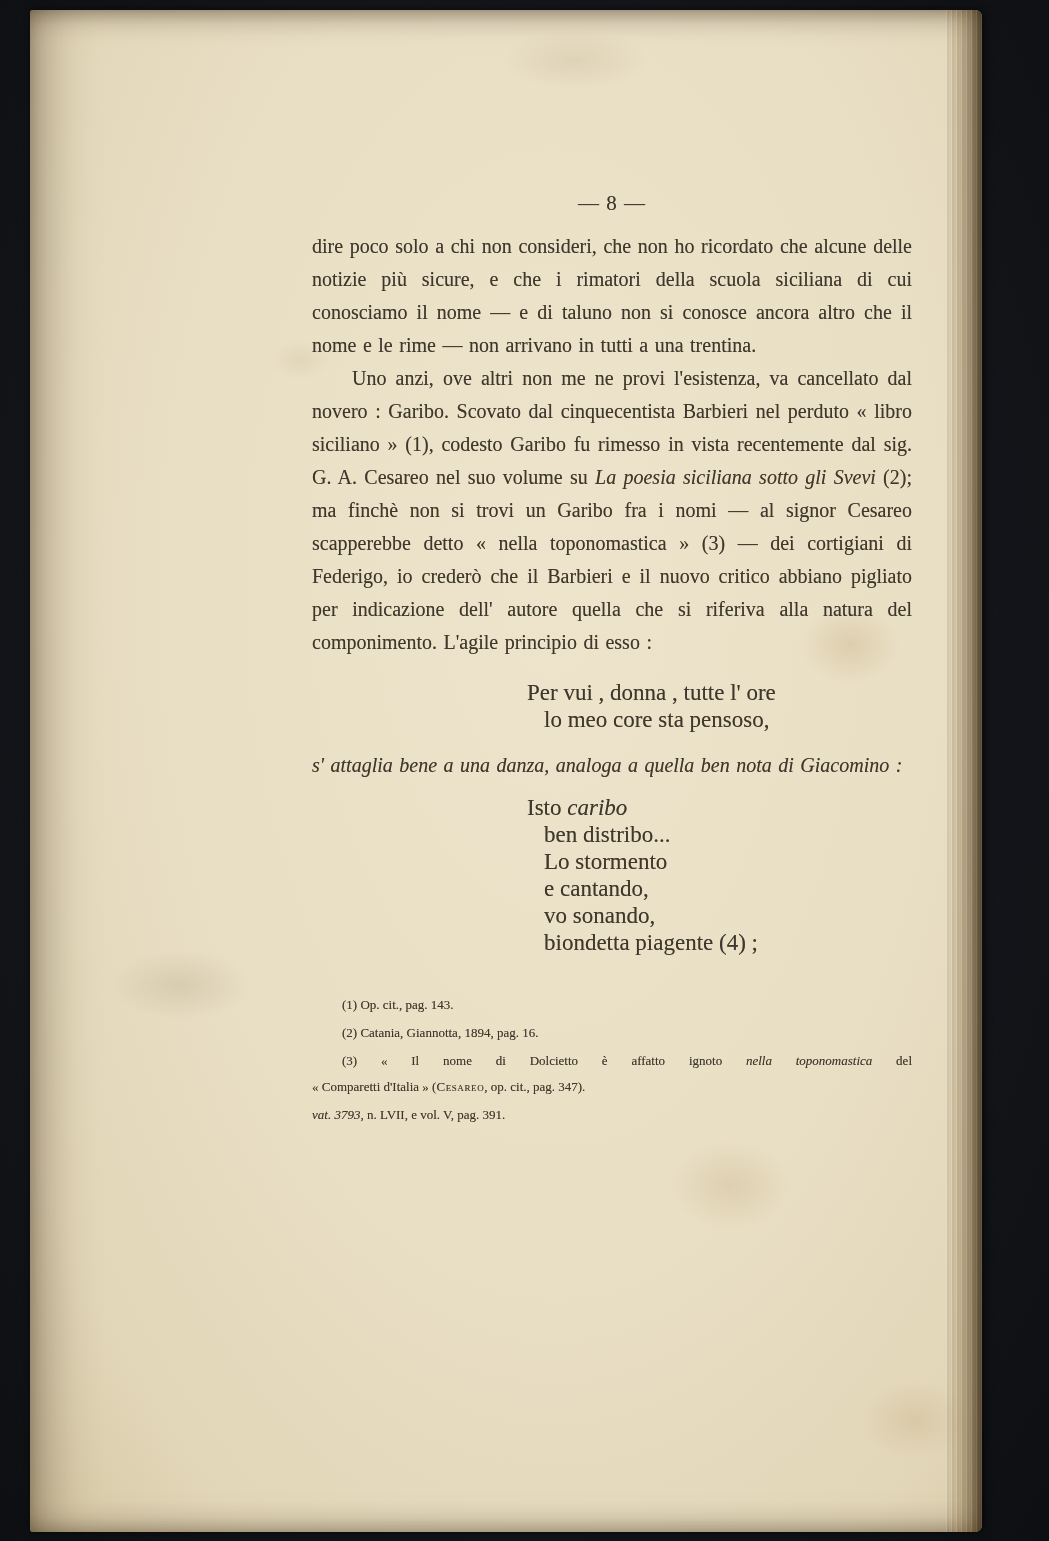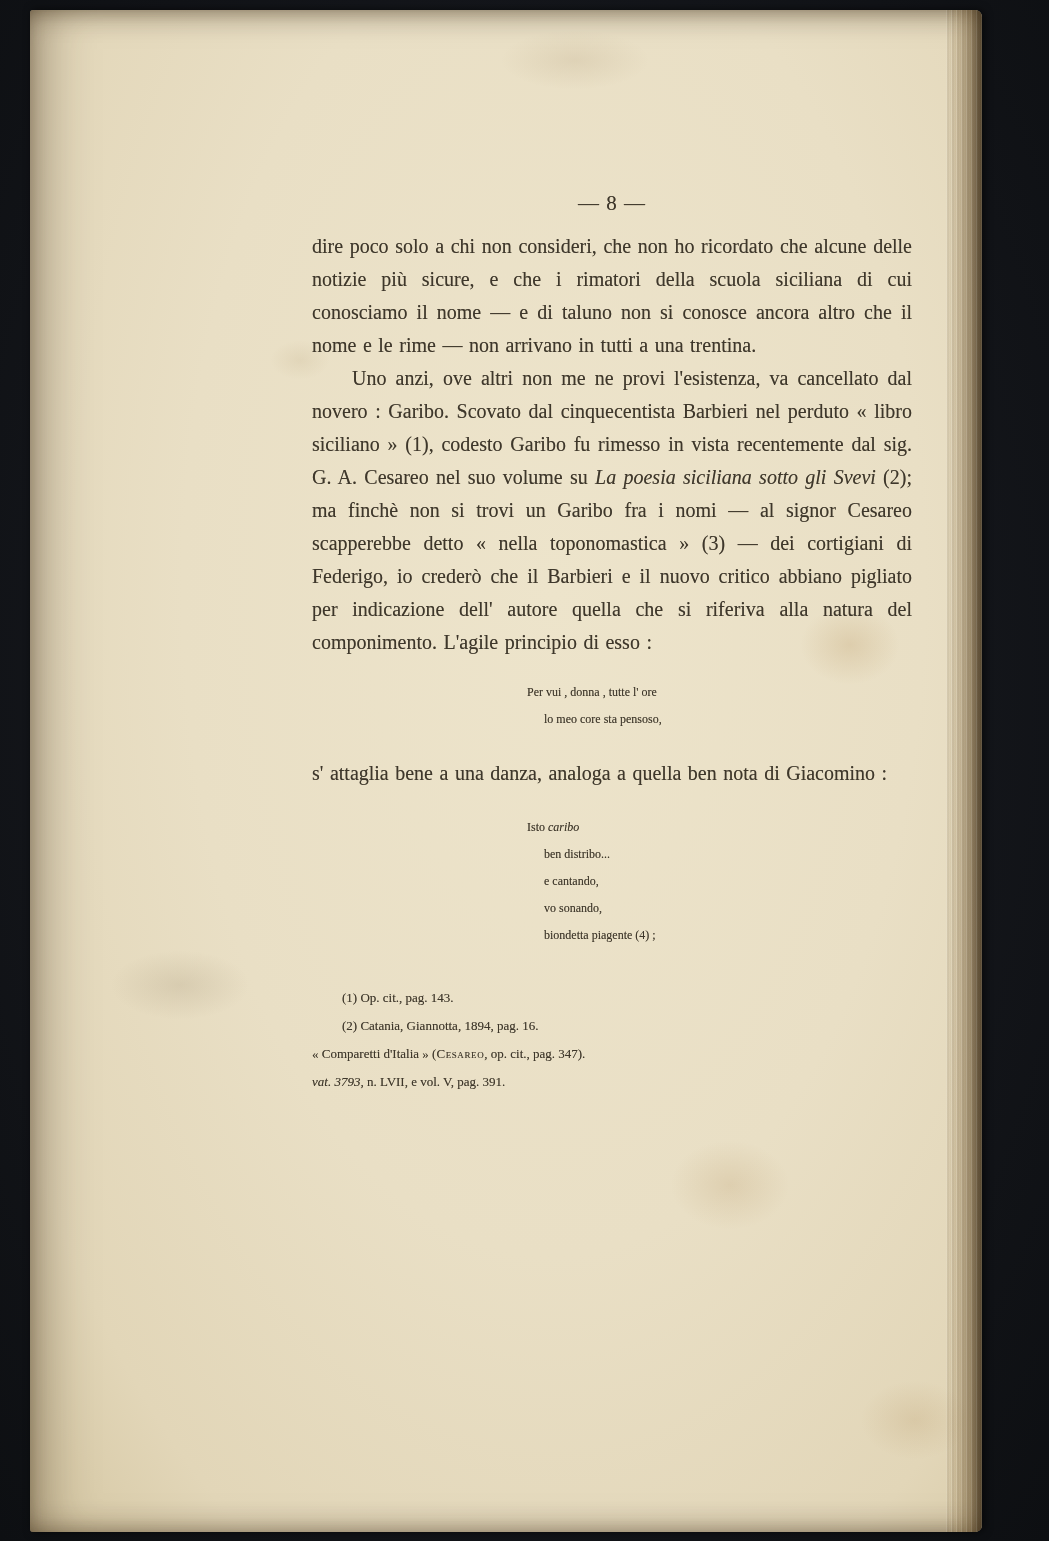--- a/index.html
+++ b/index.html
@@ -81,31 +81,31 @@
   }
   .body-p {
     margin: 0;
     font-size: 20px;
     line-height: 33px;
     text-align: justify;
     word-spacing: 1.5px;
   }
   .p1 { margin-top: 12px; text-indent: 0; }
   .p2 { text-indent: 40px; }
-  .p3 { margin-top: 24px; text-indent: 0; }
+  .p3 { margin-top: 16px; text-indent: 0; font-style: italic; }
   .it { font-style: italic; }
   .sc { font-variant: small-caps; letter-spacing: 0.6px; }
 
   .verse {
     margin-left: 215px;
-    font-size: 12px;
+    font-size: 23px;
     line-height: 27px;
   }
   .verse1 { margin-top: 20px; }
-  .verse2 { margin-top: 24px; }
+  .verse2 { margin-top: 12px; }
   .vline { white-space: nowrap; }
   .vindent { margin-left: 17px; }
 
   .footnotes {
     margin-top: 36px;
     font-size: 13px;
     line-height: 26px;
   }
   .fn { margin: 0 0 2px 0; text-indent: 30px; }
   .fn-multi { margin: 0 0 2px 0; }
@@ -137,30 +137,32 @@
       <div class="verse verse1">
         <div class="vline">Per vui , donna , tutte l' ore</div>
         <div class="vline vindent">lo meo core sta pensoso,</div>
       </div>
 
       <p class="body-p p3">s' attaglia bene a una danza, analoga a quella ben nota di Giacomino :</p>
 
       <div class="verse verse2">
         <div class="vline"><span>Isto </span><i class="it">caribo</i></div>
         <div class="vline vindent">ben distribo...</div>
+        <div class="vline vindent">Lo stormento</div>
         <div class="vline vindent">e cantando,</div>
         <div class="vline vindent">vo sonando,</div>
         <div class="vline vindent">biondetta piagente (4) ;</div>
       </div>
 
       <div class="footnotes">
         <p class="fn">(1) Op. cit., pag. 143.</p>
         <p class="fn">(2) Catania, Giannotta, 1894, pag. 16.</p>
 
         <div class="fn-multi">
+          <div class="fn-line fn-first jlast"><span>(3) « Il nome di Dolcietto è affatto ignoto </span><i class="it">nella toponomastica</i><span> del</span></div>
           <div class="fn-line"><span>« Comparetti d'Italia » (</span><span class="sc">Cesareo</span><span>, op. cit., pag. 347).</span></div>
         </div>
 
         <div class="fn-multi">
           <div class="fn-line"><i class="it">vat. 3793,</i><span> n. LVII, e vol. V, pag. 391.</span></div>
         </div>
       </div>
 
     </div>
 

